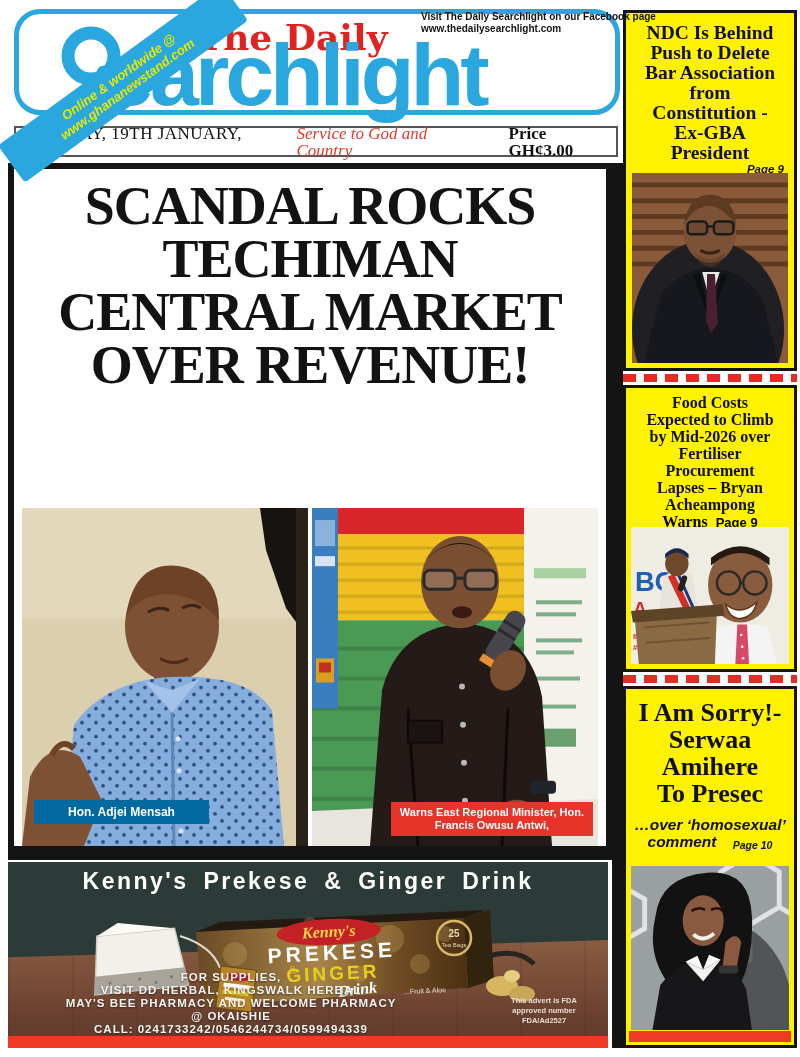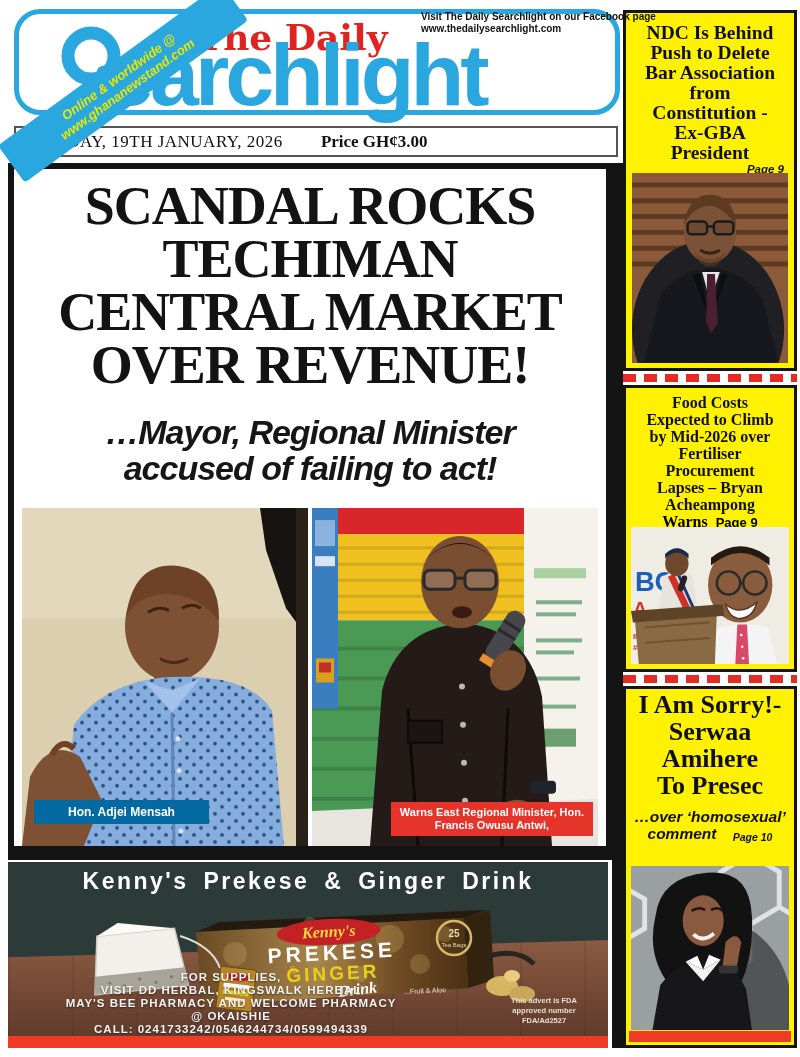--- a/index.html
+++ b/index.html
@@ -48,21 +48,21 @@
   
   .sbox{position:absolute;left:623px;width:174px;background:#FFF200;border:3px solid #141414}
   .s1{top:10px;height:361px}
   .s2{top:385px;height:287px}
   .s3{top:686px;height:362px}
   .s-head{padding:10px 4px 0;text-align:center;font:bold 19.5px/20px "Liberation Serif",serif;color:#101010}
   .s-page{ text-align:right;padding-right:10px;font:bold italic 11.5px/13px "Liberation Sans",sans-serif;color:#101010}
   .s2-head{padding:6px 2px 0;text-align:center;font:bold 16px/17px "Liberation Serif",serif;color:#101010}
   .s2-last{font:bold 16px/17px "Liberation Serif",serif;text-align:center}
   .s2-pg{font:bold 13px "Liberation Sans",sans-serif;margin-left:4px}
-  .s3-head{padding:2px 2px 0;text-align:center;font:bold 26px/27px "Liberation Serif",serif;color:#101010}
+  .s3-head{padding:10px 2px 0;text-align:center;font:bold 26px/27px "Liberation Serif",serif;color:#101010}
   .s3-sub{margin-top:9px;text-align:center;font:bold italic 15.5px/17px "Liberation Sans",sans-serif;color:#101010}
   .pg10{font:bold italic 10.5px "Liberation Sans",sans-serif;margin-left:12px;position:relative;top:2px}
   .s-photo{position:absolute;overflow:hidden;background:#888}
   .s-photo svg{display:block;width:100%;height:100%}
   .p1{left:6px;right:6px;top:160px;bottom:5px}
   .p2{left:5px;right:5px;top:139px;bottom:5px}
   .p3{left:5px;right:5px;top:177px;bottom:15px}
   .dash{position:absolute;left:623px;width:174px;height:8px;
         background:repeating-linear-gradient(90deg,#E62B24 0 13px,#fff 13px 21px)}
   .d1{top:374px}.d2{top:675px}
@@ -101,33 +101,30 @@
       <div>www.ghananewstand.com</div>
     </div>
   </div>
   <div class="fb">
     <div>Visit The Daily Searchlight on our Facebook page</div>
     <div>www.thedailysearchlight.com</div>
   </div>
 
   <div class="dateline">
     <span class="dl-date">MONDAY, 19TH JANUARY, 2026</span>
+    <span class="dl-motto">Service to God and Country</span>
     <span class="dl-price">Price GH¢3.00</span>
   </div>
 
   <div class="main-box">
     <div class="lead-headline">
         <div>SCANDAL ROCKS</div>
         <div>TECHIMAN</div>
         <div>CENTRAL MARKET</div>
         <div>OVER REVENUE!</div>
-      </div>
-    <div class="lead-subhead">
-        <div>…Mayor, Regional Minister</div>
-        <div>accused of failing to act!</div>
       </div>
 
     <div class="photo-row">
 
       <div class="photo">
         <svg viewBox="0 0 286 337" preserveAspectRatio="none">
           <defs>
             <pattern id="dots" width="14" height="14" patternUnits="userSpaceOnUse">
               <circle cx="4" cy="4" r="1.9" fill="#2e4e7e"></circle>
                 <circle cx="11" cy="11" r="1.9" fill="#2e4e7e"></circle>

